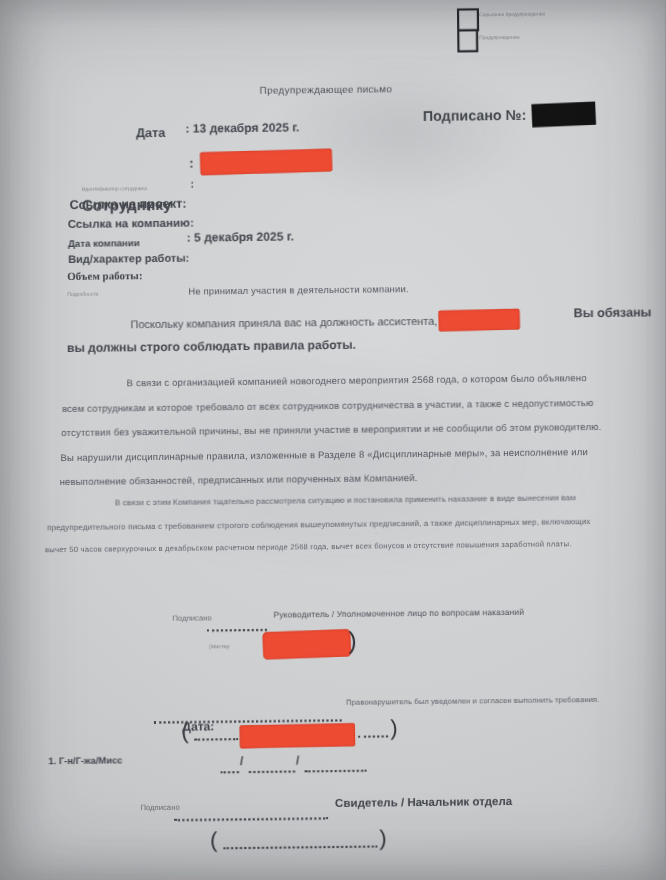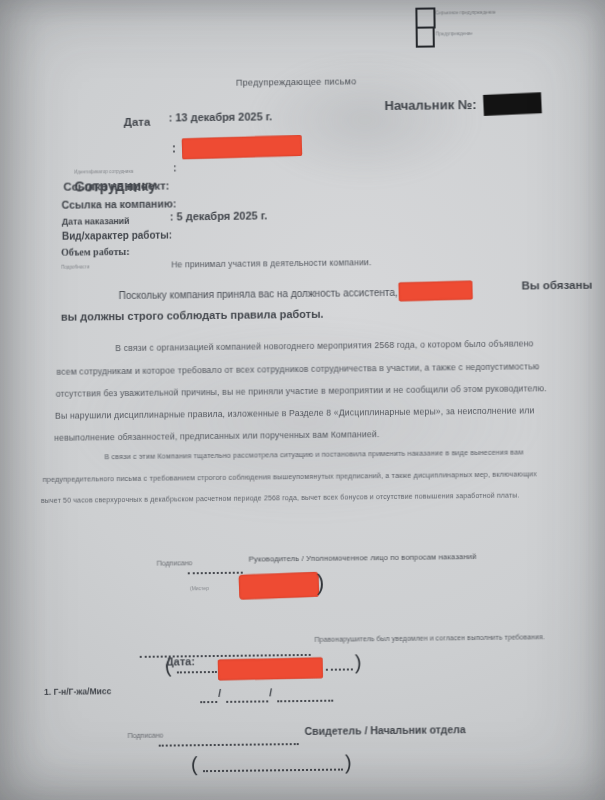--- a/index.html
+++ b/index.html
@@ -32,37 +32,37 @@
 
   <div class="content">
 
     <div class="cb" style="left:420px;top:9px;width:16px;height:17px;"></div>
     <div class="abs tiny" style="left:440px;top:12px;font-size:4.6px;">Серьезное предупреждение</div>
     <div class="cb" style="left:420px;top:28px;width:15px;height:17px;"></div>
     <div class="abs tiny" style="left:440px;top:33px;font-size:4.6px;">Предупреждение</div>
 
     <div class="abs" style="left:170px;top:77px;width:260px;text-align:center;font-size:9px;color:#4c5056;letter-spacing:.3px;">Предупреждающее письмо</div>
 
-    <div class="abs lbl" style="left:388px;top:99px;font-size:13px;">Начальник №:</div>
+    <div class="abs lbl" style="left:388px;top:99px;font-size:13px;">Подписано №:</div>
     <div class="blackbox" style="left:487px;top:96px;width:58px;height:21px;transform:rotate(-1.8deg);"></div>
 
     <div class="abs lbl" style="left:83px;top:114px;font-size:11.5px;margin-left:44px;">Дата</div>
     <div class="abs lbl" style="left:172px;top:110px;font-size:11px;">: 13 декабря 2025 г.</div>
 
     <div class="abs lbl" style="left:77px;top:142px;font-size:14px;margin-top:34px;">Сотруднику</div>
     <div class="abs lbl" style="left:175px;top:140px;font-size:12px;">:</div>
     <div class="red" style="left:185px;top:136px;width:120px;height:21px;transform:rotate(-1.1deg);"></div>
 
     <div class="abs tiny" style="left:77px;top:167px;font-size:4.6px;">Идентификатор сотрудника</div>
     <div class="abs lbl" style="left:176px;top:161px;font-size:10px;">:</div>
 
     <div class="abs lbl" style="left:66px;top:178px;font-size:11.5px;">Ссылка на проект:</div>
     <div class="abs lbl" style="left:64px;top:196px;font-size:10.5px;">Ссылка на компанию:</div>
 
-    <div class="abs lbl" style="left:64px;top:214px;font-size:8.8px;">Дата наказаний</div>
+    <div class="abs lbl" style="left:64px;top:214px;font-size:8.8px;">Дата компании</div>
     <div class="abs lbl" style="left:172px;top:209px;font-size:11px;">: 5 декабря 2025 г.</div>
 
     <div class="abs lbl" style="left:64px;top:228px;font-size:10px;font-weight:700;">Вид/характер работы:</div>
     <div class="abs lbl" style="left:63px;top:244px;font-size:10px;font-family:Liberation Serif, serif;">Объем работы:</div>
 
     <div class="abs tiny" style="left:63px;top:262px;font-size:4.6px;">Подробности</div>
     <div class="abs para" style="left:173px;top:258px;font-size:8.6px;font-weight:500;">Не принимал участия в деятельности компании.</div>
 
     <div class="abs" style="left:120px;top:288px;font-size:10px;font-weight:500;color:#4a4e55;">Поскольку компания приняла вас на должность ассистента,</div>
     <div class="red" style="left:400px;top:283px;width:74px;height:19px;transform:rotate(-0.8deg);"></div>

